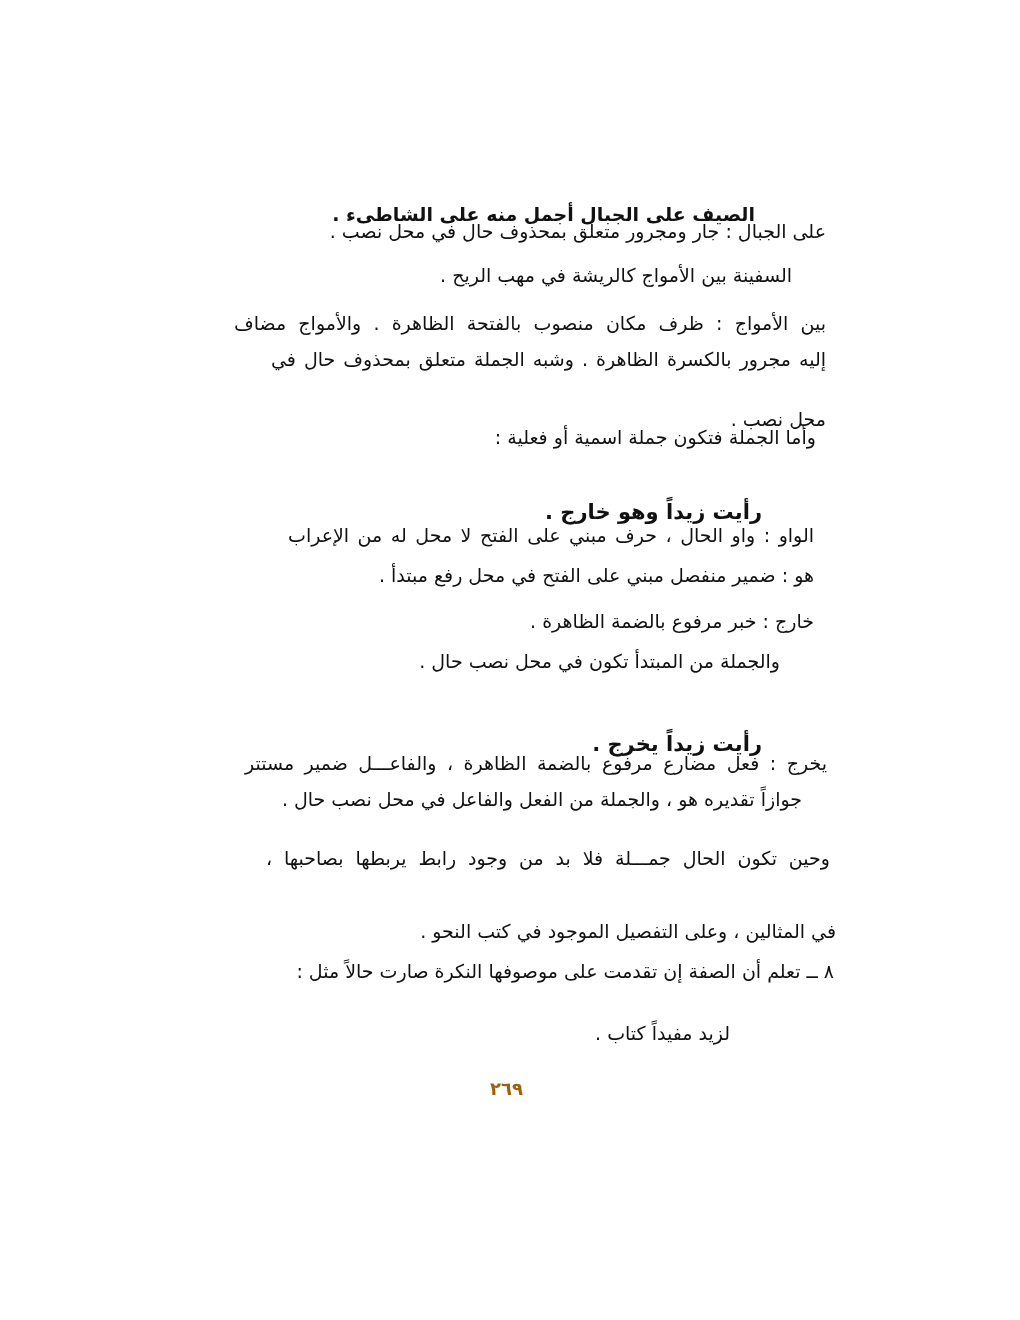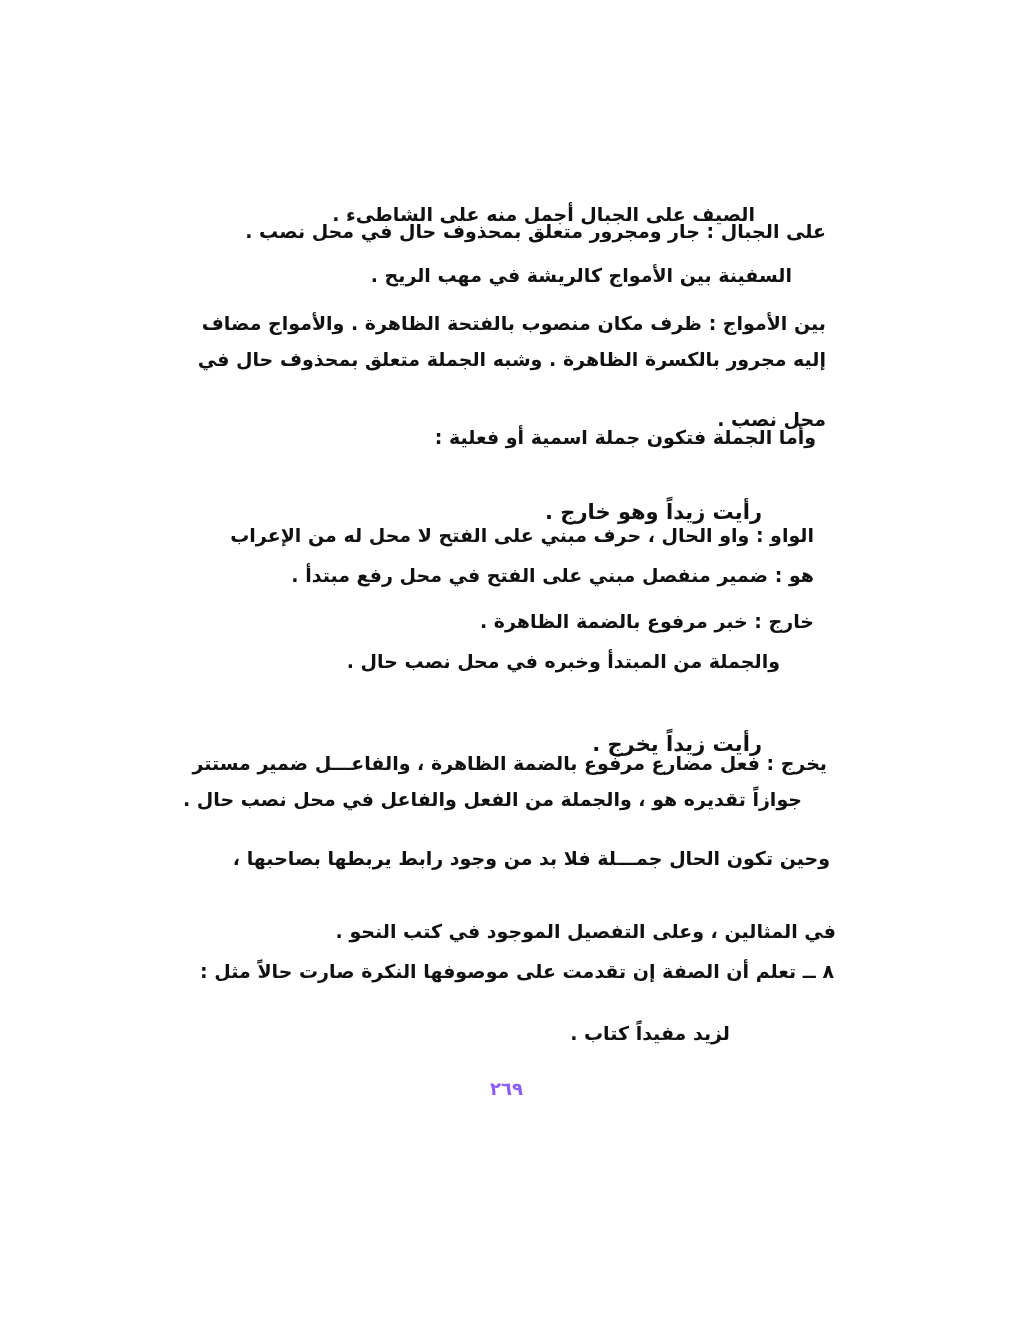--- a/index.html
+++ b/index.html
@@ -7,30 +7,29 @@
     .page { position: absolute; left: 0; top: 0; width: 1020px; height: 1320px; background: #ffffff; }
     .line {
       position: absolute;
       direction: rtl;
       unicode-bidi: embed;
       white-space: nowrap;
       font-family: "DejaVu Sans", sans-serif;
       color: #111111;
       font-size: 19px;
       line-height: 26px;
-      font-weight: bold;
     }
     .bold { font-weight: bold; margin-top: 29px; }
     .example { font-size: 21px; }
     .pagenum {
       position: absolute;
       font-family: "DejaVu Sans", sans-serif;
       font-weight: bold;
       font-size: 18px;
-      color: #8b5cf6;
+      color: #a16207;
       direction: rtl;
     }
   </style>
 </head>
 <body>
 
 <div class="page">
 
   <div class="line bold" style="right:265px; top:172px;">الصيف على الجبال أجمل منه على الشاطىء .</div>
 
@@ -47,21 +46,21 @@
   <div class="line bold example" style="right:258px; top:470px;">رأيت زيداً وهو خارج .</div>
 
   <div class="line" style="right:204px; top:424px;">وأما الجملة فتكون جملة اسمية أو فعلية :</div>
 
   <div class="line" style="right:206px; top:522px; width:526px; text-align:justify; text-align-last:justify;">الواو : واو الحال ، حرف مبني على الفتح لا محل له من الإعراب</div>
 
   <div class="line" style="right:206px; top:562px;">هو : ضمير منفصل مبني على الفتح في محل رفع مبتدأ .</div>
 
   <div class="line" style="right:206px; top:608px;">خارج : خبر مرفوع بالضمة الظاهرة .</div>
 
-  <div class="line" style="right:240px; top:648px;">والجملة من المبتدأ وخبره في محل نصب حال .</div>
+  <div class="line" style="right:240px; top:648px;">والجملة من المبتدأ تكون في محل نصب حال .</div>
 
   <div class="line bold example" style="right:258px; top:702px;">رأيت زيداً يخرج .</div>
 
   <div class="line" style="right:193px; top:750px; width:582px; text-align:justify; text-align-last:justify;">يخرج : فعل مضارع مرفوع بالضمة الظاهرة ، والفاعـــل ضمير مستتر</div>
 
   <div class="line" style="right:218px; top:786px;">جوازاً تقديره هو ، والجملة من الفعل والفاعل في محل نصب حال .</div>
 
   <div class="line" style="right:190px; top:845px; width:564px; text-align:justify; text-align-last:justify;">وحين تكون الحال جمـــلة فلا بد من وجود رابط يربطها بصاحبها ،</div>
 
 

